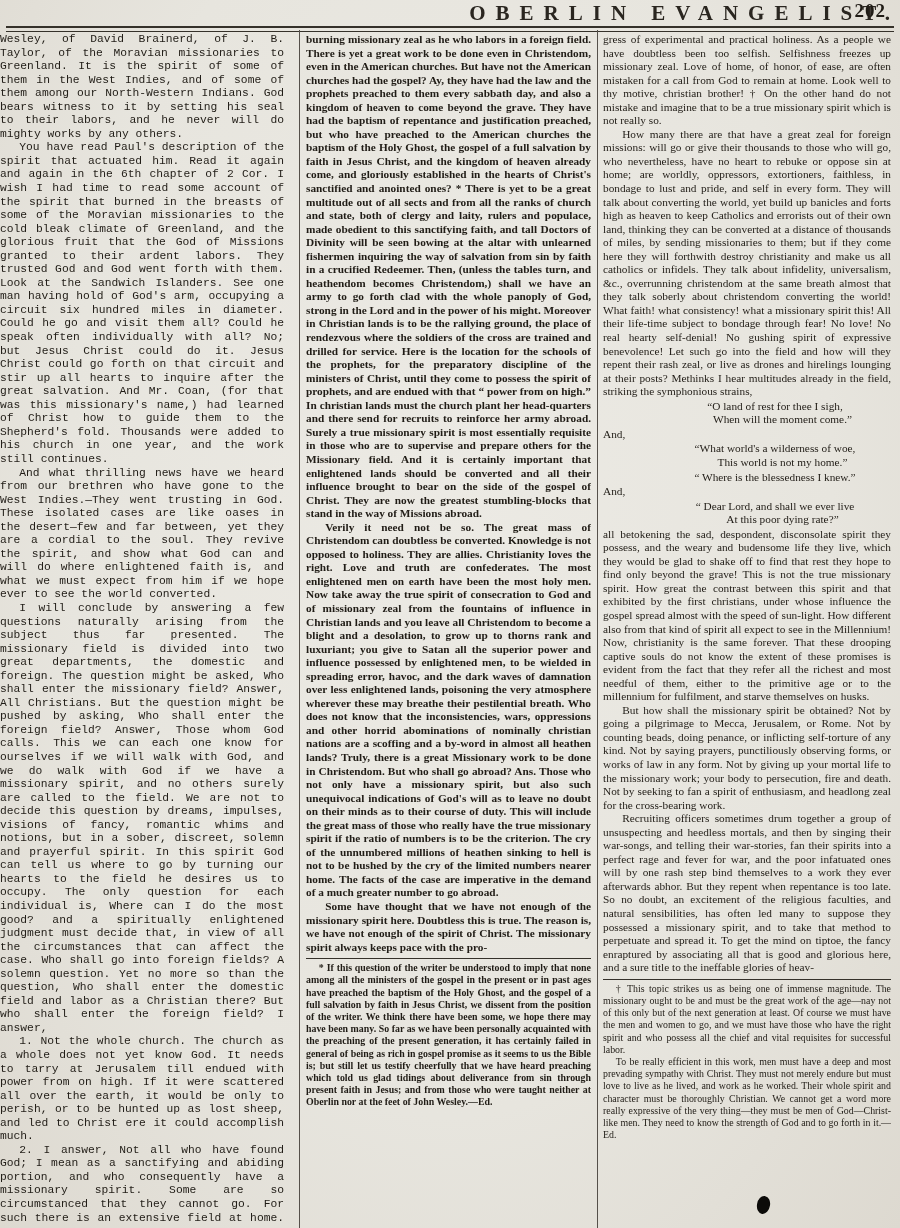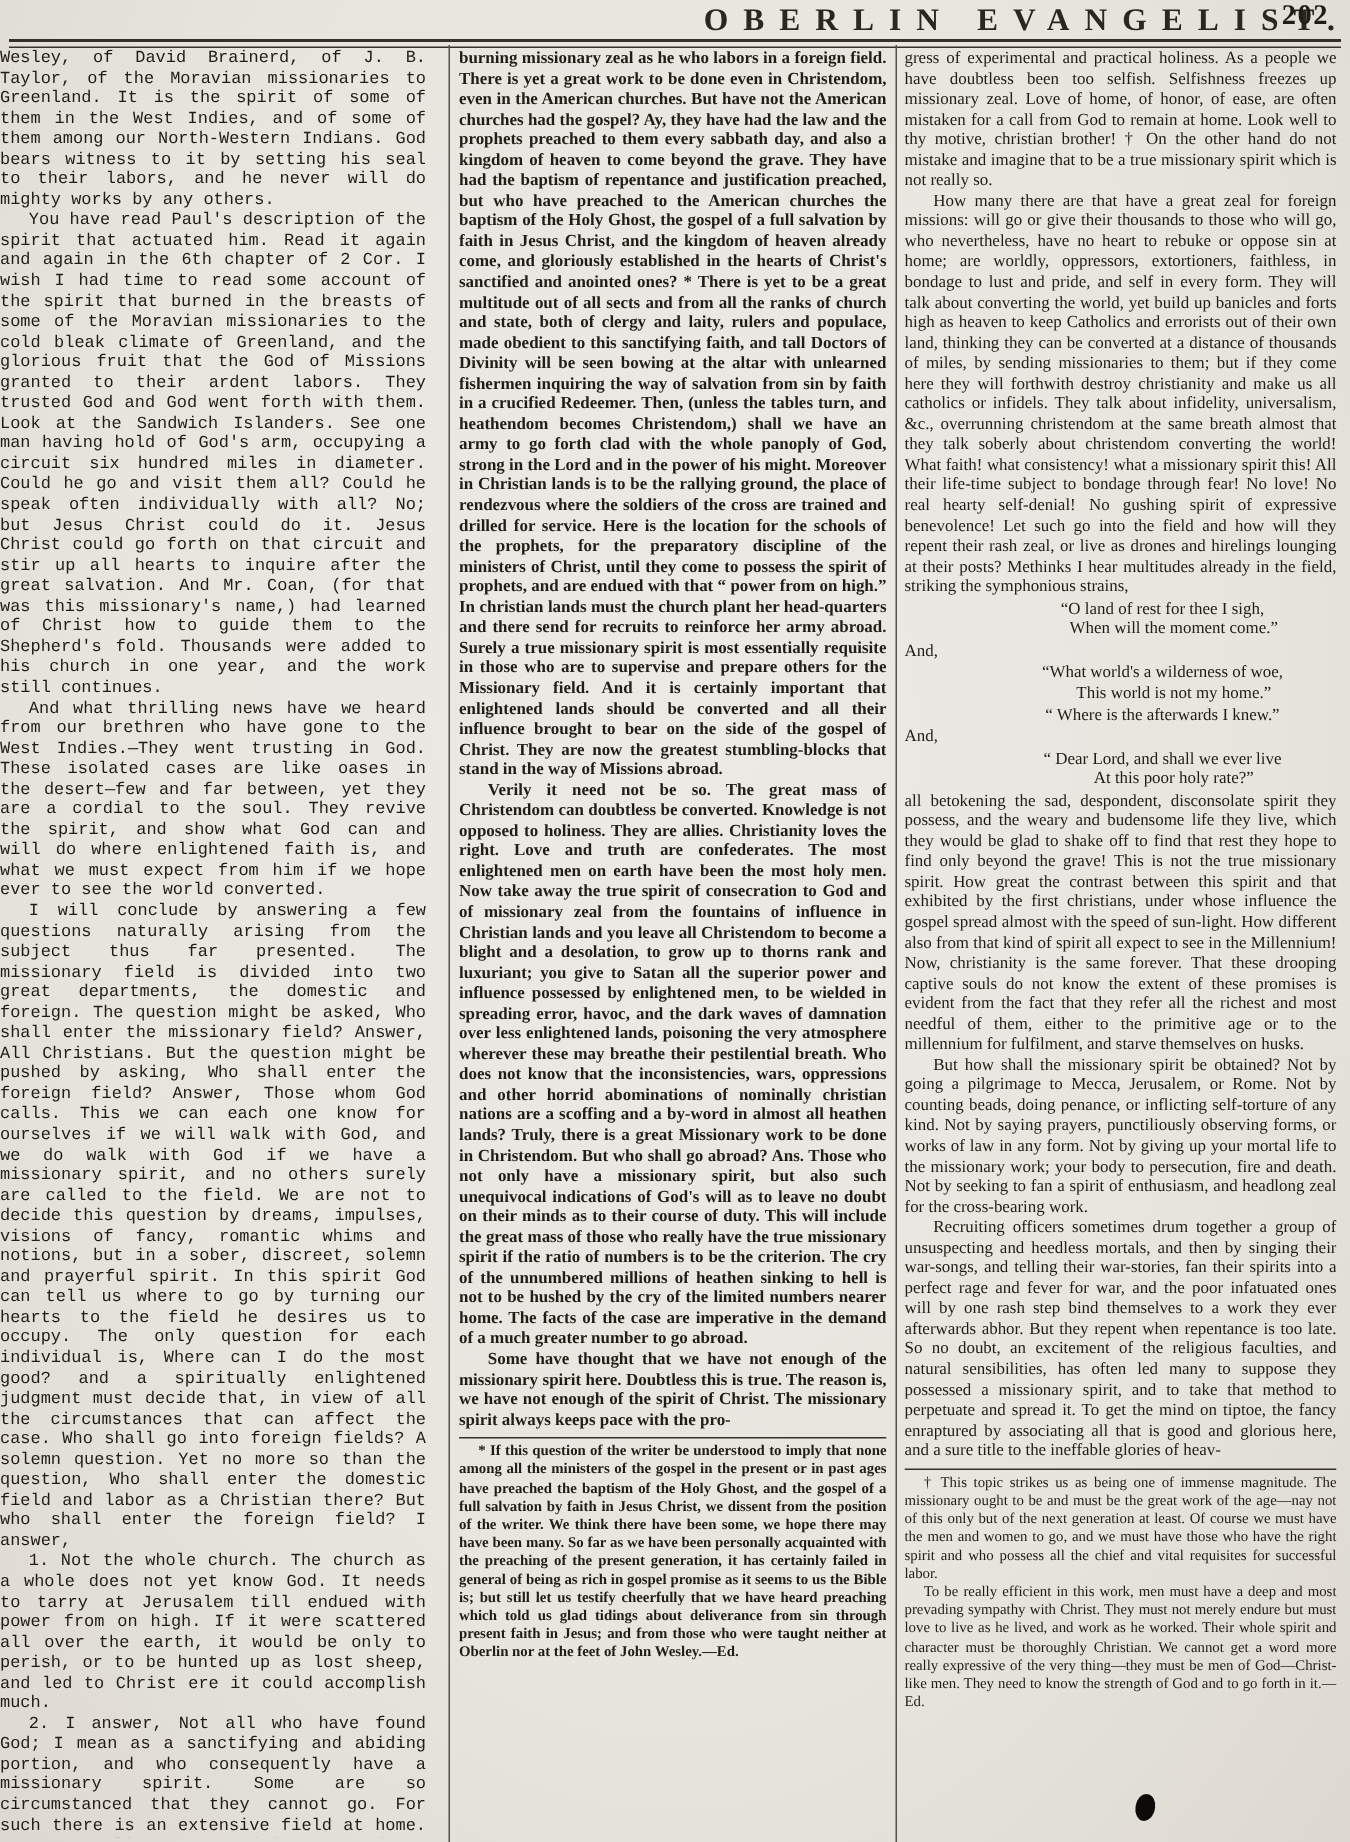--- a/index.html
+++ b/index.html
@@ -59,26 +59,26 @@
       <div class="verse">
         <div class="vline">“O land of rest for thee I sigh,</div>
         <div class="vline vcont">When will the moment come.”</div>
       </div>
       <p class="plain">And,</p>
       <div class="verse">
         <div class="vline">“What world's a wilderness of woe,</div>
         <div class="vline vcont">This world is not my home.”</div>
       </div>
       <div class="verse">
-        <div class="vline">“ Where is the afterwards I knew.”</div>
+        <div class="vline">“ Where is the blessedness I knew.”</div>
       </div>
       <p class="plain">And,</p>
       <div class="verse">
         <div class="vline">“ Dear Lord, and shall we ever live</div>
-        <div class="vline vcont">At this poor holy rate?”</div>
+        <div class="vline vcont">At this poor dying rate?”</div>
       </div>
       <p class="cont">all betokening the sad, despondent, disconsolate spirit they possess, and the weary and budensome life they live, which they would be glad to shake off to find that rest they hope to find only beyond the grave! This is not the true missionary spirit. How great the contrast between this spirit and that exhibited by the first christians, under whose influence the gospel spread almost with the speed of sun-light. How different also from that kind of spirit all expect to see in the Millennium! Now, christianity is the same forever. That these drooping captive souls do not know the extent of these promises is evident from the fact that they refer all the richest and most needful of them, either to the primitive age or to the millennium for fulfilment, and starve themselves on husks.</p>
       <p class="para">But how shall the missionary spirit be obtained? Not by going a pilgrimage to Mecca, Jerusalem, or Rome. Not by counting beads, doing penance, or inflicting self-torture of any kind. Not by saying prayers, punctiliously observing forms, or works of law in any form. Not by giving up your mortal life to the missionary work; your body to persecution, fire and death. Not by seeking to fan a spirit of enthusiasm, and headlong zeal for the cross-bearing work.</p>
       <p class="para">Recruiting officers sometimes drum together a group of unsuspecting and heedless mortals, and then by singing their war-songs, and telling their war-stories, fan their spirits into a perfect rage and fever for war, and the poor infatuated ones will by one rash step bind themselves to a work they ever afterwards abhor. But they repent when repentance is too late. So no doubt, an excitement of the religious faculties, and natural sensibilities, has often led many to suppose they possessed a missionary spirit, and to take that method to perpetuate and spread it. To get the mind on tiptoe, the fancy enraptured by associating all that is good and glorious here, and a sure title to the ineffable glories of heav-</p>
       <div class="footrule"></div>
       <p class="footnote">† This topic strikes us as being one of immense magnitude. The missionary ought to be and must be the great work of the age—nay not of this only but of the next generation at least. Of course we must have the men and women to go, and we must have those who have the right spirit and who possess all the chief and vital requisites for successful labor.</p>
       <p class="footnote">To be really efficient in this work, men must have a deep and most prevading sympathy with Christ. They must not merely endure but must love to live as he lived, and work as he worked. Their whole spirit and character must be thoroughly Christian. We cannot get a word more really expressive of the very thing—they must be men of God—Christ-like men. They need to know the strength of God and to go forth in it.—Ed.</p>
     </div>
   <div class="ink-blot"></div>
 </div>

